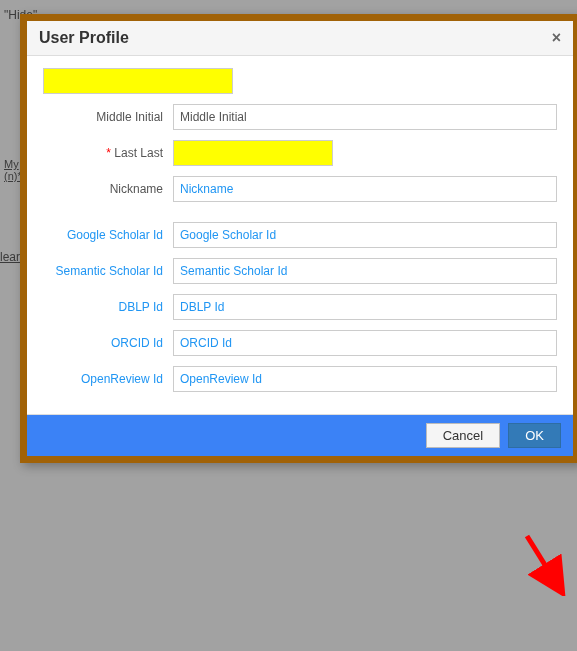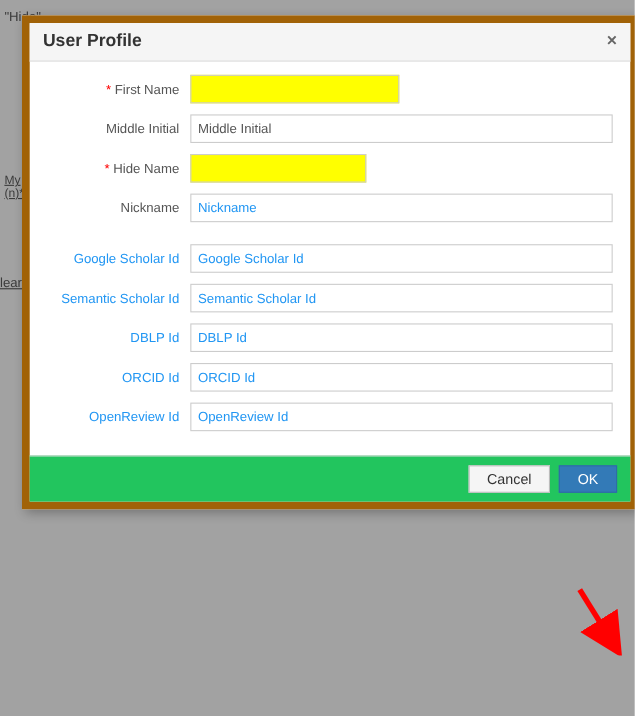--- a/index.html
+++ b/index.html
@@ -163,21 +163,21 @@
       background: #ffff00;
       outline: none;
     }
 
     .modal-footer {
       border-top: 1px solid #ddd;
       padding: 8px 12px;
       display: flex;
       justify-content: flex-end;
       gap: 8px;
-      background: #22c55e;
+      background: #3b82f6;
     }
 
     .btn {
       padding: 4px 16px;
       font-size: 13px;
       cursor: pointer;
       border: 1px solid #bbb;
       background: #f5f5f5;
       color: #333;
     }
@@ -208,32 +208,31 @@
 
 <div class="modal">
   <div class="modal-header">
     <span class="modal-title">User Profile</span>
     <button class="modal-close">×</button>
   </div>
 
   <div class="modal-body">
 
     <div class="form-row">
-      <label class="form-label required">First Name</label>
       <input class="form-input highlighted" type="text" value="" style="width: 190px; flex: 0 0 auto;">
       <div style="flex:1;"></div>
     </div>
 
     <div class="form-row">
       <label class="form-label">Middle Initial</label>
       <input class="form-input placeholder-style" type="text" style="color: rgb(85, 85, 85);" value="Middle Initial" placeholder="Middle Initial">
     </div>
 
     <div class="form-row">
-      <label class="form-label required">Hide Name</label>
+      <label class="form-label required">Last Last</label>
       <input class="form-input highlighted" type="text" value="" style="width: 160px; flex: 0 0 auto;">
       <div style="flex:1;"></div>
     </div>
 
     <div class="form-row">
       <label class="form-label">Nickname</label>
       <input class="form-input" type="text" value="Nickname" style="color: rgb(33, 150, 243);">
     </div>
 
     <div class="form-row">

